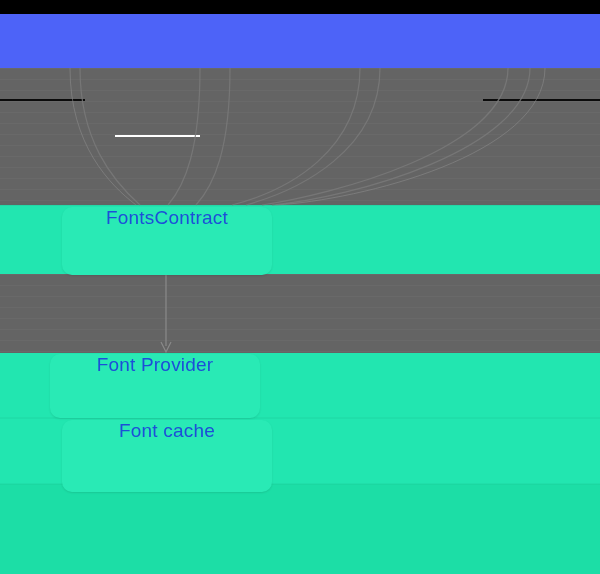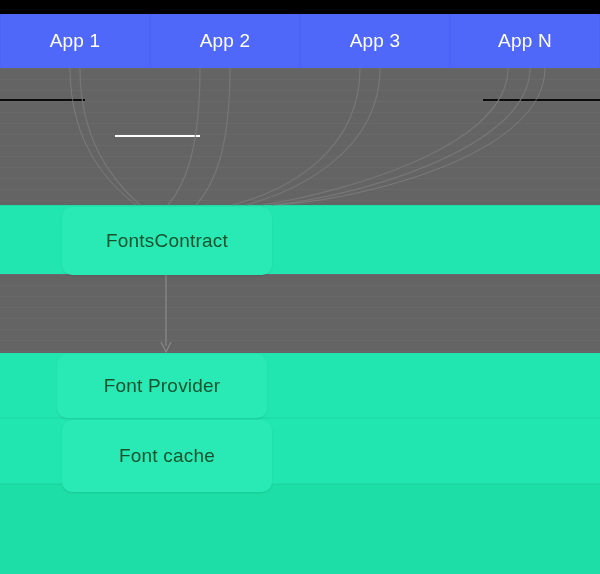--- a/index.html
+++ b/index.html
@@ -96,34 +96,34 @@
     top: 0;
     width: 600px;
     height: 574px;
     pointer-events: none;
   }
 
   
   .node {
     position: absolute;
     display: flex;
-    align-items: center;
+    align-items: flex-start;
     justify-content: center;
     border-radius: 10px;
     background: #29eab5;
-    color: #14532d;
+    color: #1d4ed8;
     font-size: 19px;
     letter-spacing: 0.2px;
     box-shadow: 0 1px 2px rgba(0,0,0,0.10);
   }
   #node-fontscontract {
     left: 62px; top: 207px; width: 210px; height: 68px;
   }
   #node-fontprovider {
-    left: 57px; top: 354px; width: 210px; height: 64px;
+    left: 50px; top: 354px; width: 210px; height: 64px;
   }
   #node-fontcache {
     left: 62px; top: 420px; width: 210px; height: 72px;
   }
 </style>
 </head>
 <body>
 
 <div id="stage">
 
@@ -136,34 +136,20 @@
   <div class="band" id="band-green-3"></div>
   <div class="band" id="band-green-4"></div>
 
   <div class="scanlines" id="scan-1"></div>
   <div class="scanlines" id="scan-2"></div>
 
   <div class="rule" id="rule-left"></div>
   <div class="rule" id="rule-right"></div>
   <div id="rule-white"></div>
 
-  <div id="apps-row">
-    <div class="app-tab">
-      <span class="tab-label">App 1</span>
-    </div>
-    <div class="app-tab">
-      <span class="tab-label">App 2</span>
-    </div>
-    <div class="app-tab">
-      <span class="tab-label">App 3</span>
-    </div>
-    <div class="app-tab">
-      <span class="tab-label">App N</span>
-    </div>
-  </div>
 
   <svg id="connectors" viewBox="0 0 600 574">
     <g fill="none" stroke="#7a7a7a" stroke-width="1.2" opacity="0.85">
       <path d="M 80,68 C 80,140 112,180 140,205"></path>
       <path d="M 200,68 C 200,150 185,185 168,205"></path>
       <path d="M 230,68 C 230,150 214,185 196,205"></path>
       <path d="M 360,68 C 360,150 290,190 232,205"></path>
       <path d="M 380,68 C 380,150 300,190 246,205"></path>
       <path d="M 508,68 C 508,150 330,195 262,205"></path>
       <path d="M 530,68 C 530,150 350,198 272,205"></path>

